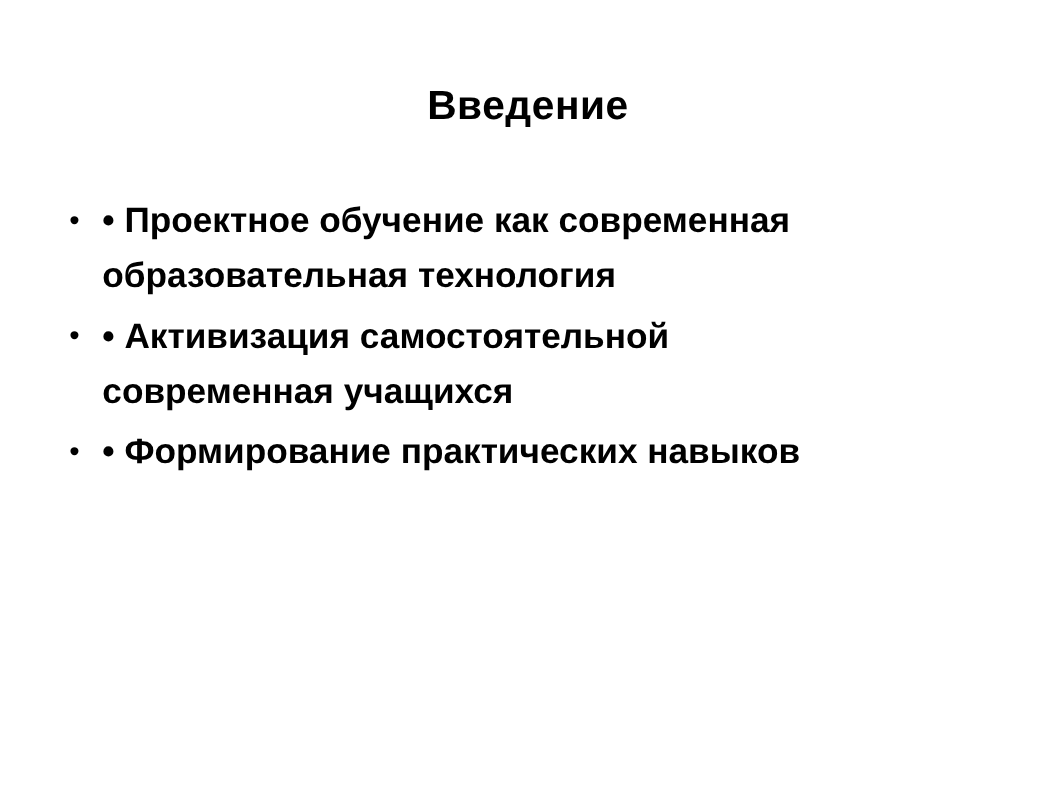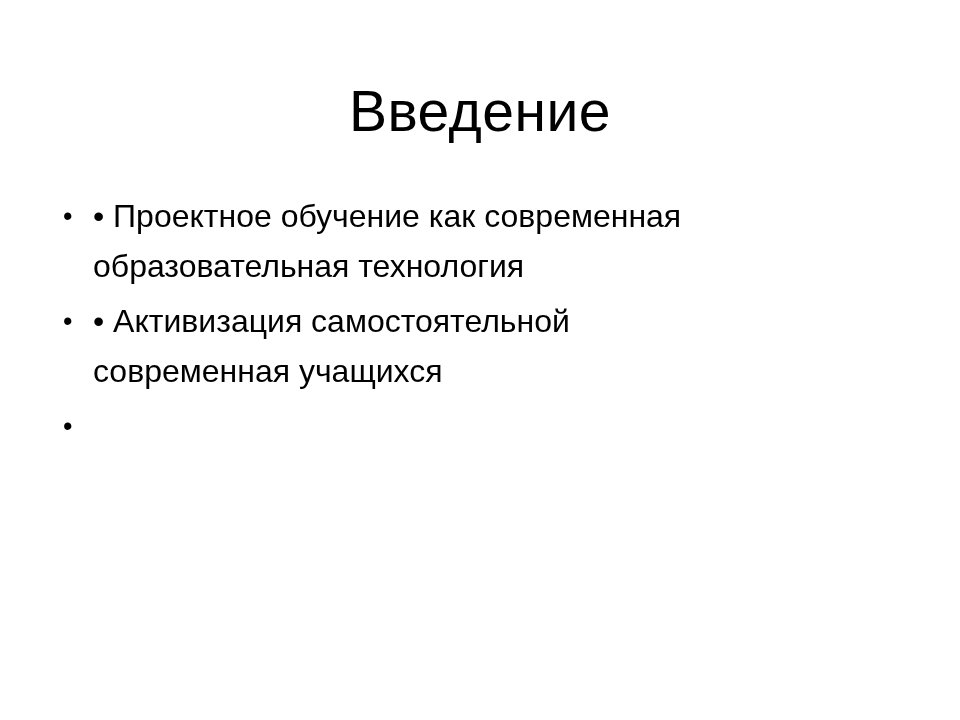--- a/index.html
+++ b/index.html
@@ -10,25 +10,25 @@
   .slide {
     position: relative;
     width: 960px;
     height: 720px;
     background: #ffffff;
     color: #000000;
     font-family: "Liberation Sans", sans-serif;
     overflow: hidden;
   }
   .slide-title {
-    margin: 16px;
+    margin: 0;
     padding-top: 60px;
     text-align: center;
-    font-size: 57px;
-    font-weight: 400;
+    font-size: 37px;
+    font-weight: 700;
     line-height: 71px;
     letter-spacing: 0.5px;
   }
   ul.bullet-list {
     list-style: none;
     margin: 44px 30px 0 63px;
     padding: 0;
     font-size: 32px;
     line-height: 50px;
   }
@@ -39,20 +39,21 @@
   }
   .bullet-marker {
     position: absolute;
     left: 0;
     top: 0;
     font-size: 27px;
     line-height: 50px;
   }
   .bullet-text {
     white-space: pre-line;
+    font-weight: bold;
   }
 </style>
 </head>
 <body>
 
 <div class="slide">
   <h1 class="slide-title">Введение</h1>
 
   <ul class="bullet-list">
     <li>
@@ -60,15 +61,16 @@
       <span class="bullet-text">• Проектное обучение как современная
 образовательная технология</span>
     </li>
     <li>
       <span class="bullet-marker">•</span>
       <span class="bullet-text">• Активизация самостоятельной
 современная учащихся</span>
     </li>
     <li>
       <span class="bullet-marker">•</span>
+      <span class="bullet-text">• Формирование практических навыков</span>
     </li>
   </ul>
 </div>
 
 </body></html>

